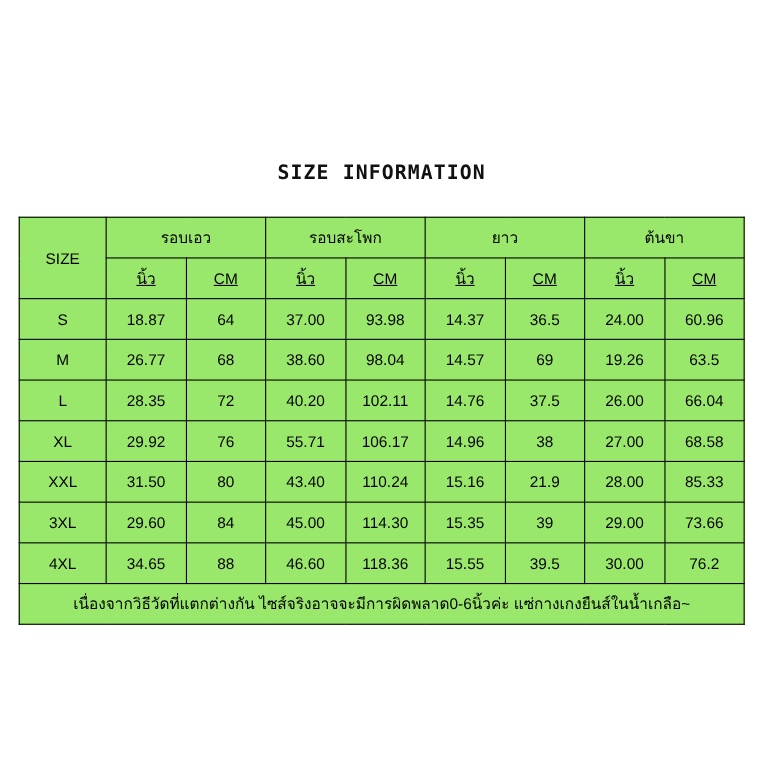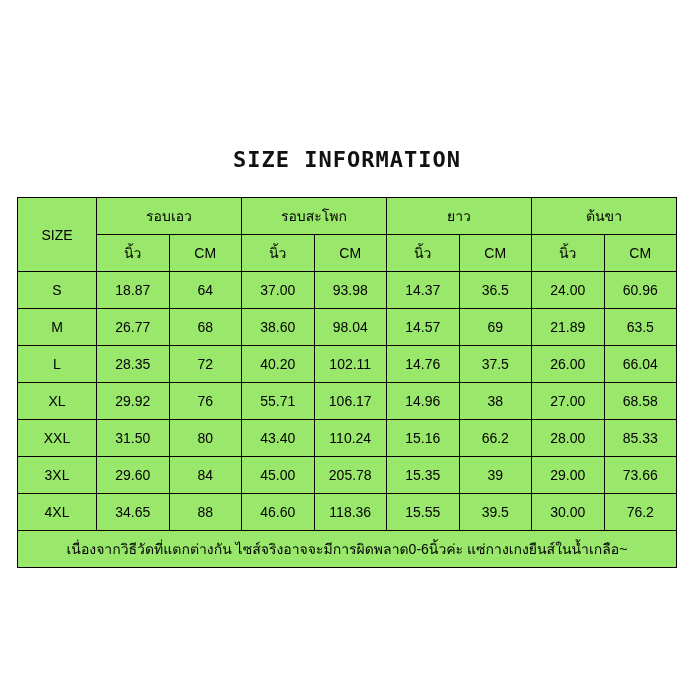--- a/index.html
+++ b/index.html
@@ -19,21 +19,21 @@
     height: 694px;
     background: #ffffff;
   }
   .title {
     position: absolute;
     top: 147px;
     left: 0;
     width: 694px;
     text-align: center;
     font-family: "DejaVu Sans Mono", monospace;
-    font-size: 22px;
+    font-size: 18px;
     font-weight: bold;
     letter-spacing: 1px;
     color: #111111;
   }
   .table-wrap {
     position: absolute;
     top: 197px;
     left: 17px;
     width: 660px;
   }
@@ -58,20 +58,21 @@
     font-weight: normal;
   }
   .hdr-group {
     font-size: 15px;
   }
   .hdr-size {
     font-size: 13px;
   }
   .hdr-unit {
     font-size: 14px;
+    text-decoration: underline;
   }
   .cell-size {
     font-size: 14px;
   }
   .note-row td {
     height: 42px;
     font-size: 13.5px;
     line-height: 1.3;
     padding: 2px 6px;
   }
@@ -121,21 +122,21 @@
         </tr>
 
         <tr>
           <td class="cell-size">M</td>
           <td>26.77</td>
           <td>68</td>
           <td>38.60</td>
           <td>98.04</td>
           <td>14.57</td>
           <td>69</td>
-          <td>21.89</td>
+          <td>19.26</td>
           <td>63.5</td>
         </tr>
 
         <tr>
           <td class="cell-size">L</td>
           <td>28.35</td>
           <td>72</td>
           <td>40.20</td>
           <td>102.11</td>
           <td>14.76</td>
@@ -156,31 +157,31 @@
           <td>68.58</td>
         </tr>
 
         <tr>
           <td class="cell-size">XXL</td>
           <td>31.50</td>
           <td>80</td>
           <td>43.40</td>
           <td>110.24</td>
           <td>15.16</td>
-          <td>66.2</td>
+          <td>21.9</td>
           <td>28.00</td>
           <td>85.33</td>
         </tr>
 
         <tr>
           <td class="cell-size">3XL</td>
           <td>29.60</td>
           <td>84</td>
           <td>45.00</td>
-          <td>205.78</td>
+          <td>114.30</td>
           <td>15.35</td>
           <td>39</td>
           <td>29.00</td>
           <td>73.66</td>
         </tr>
 
         <tr>
           <td class="cell-size">4XL</td>
           <td>34.65</td>
           <td>88</td>

